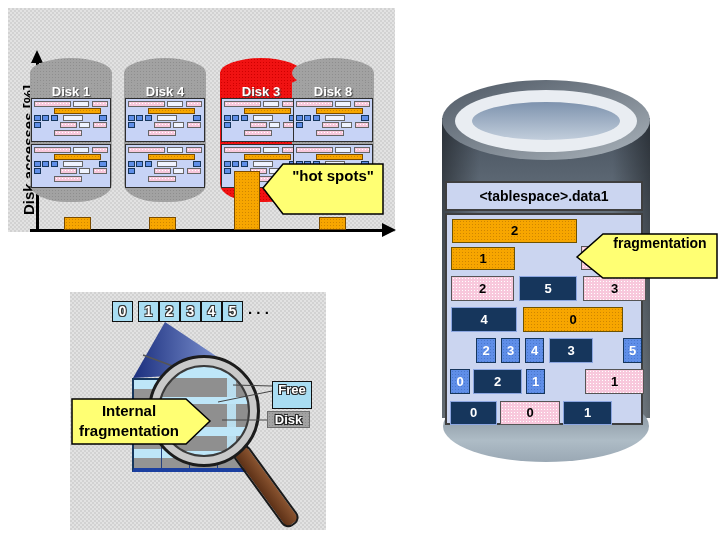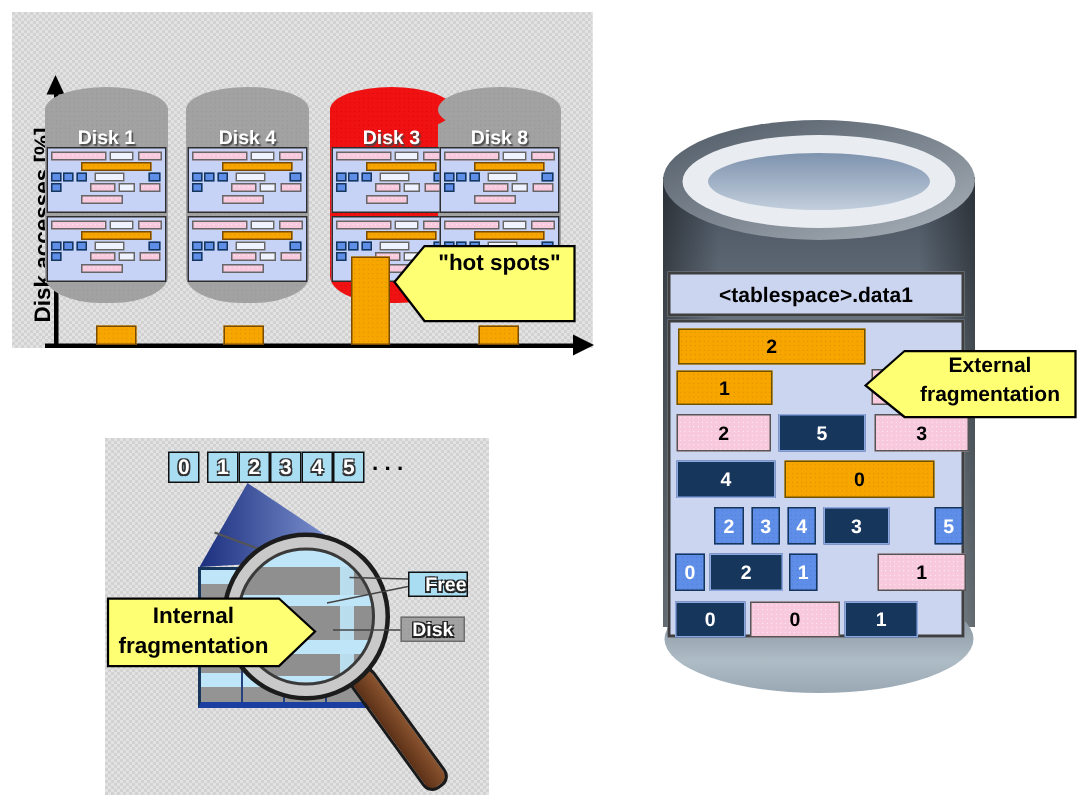--- a/index.html
+++ b/index.html
@@ -68,21 +68,21 @@
     background-image:
       linear-gradient(90deg,rgba(0,0,0,0) 0 76%,rgba(190,230,248,.9) 76% 86%,rgba(0,0,0,0) 86%),
       linear-gradient(180deg,#BEE6F8 0 11px,#8F8F8F 11px 30px,#BEE6F8 30px 37px,#8F8F8F 37px 60px,
                       #BEE6F8 60px 69px,#8F8F8F 69px 84px,#BEE6F8 84px 100%);}
   #handle{left:168px;top:150px;width:92px;height:15px;border-radius:8px;
     background:linear-gradient(180deg,#8a5430,#5d3117);border:2px solid #1a1a1a;
     transform:rotate(54deg);transform-origin:4px 7px;z-index:4;}
   .tag{position:absolute;z-index:7;box-sizing:border-box;text-align:center;font-weight:bold;
     font-size:13px;line-height:15px;color:#fff;
     text-shadow:-1px -1px 0 #222,1px -1px 0 #222,-1px 1px 0 #222,1px 1px 0 #222;}
-  #free-label{left:202px;top:89px;width:40px;height:17px;background:#A9DDF2;border:1px solid #101010;text-align:right;}
+  #free-label{left:202px;top:89px;width:40px;height:28px;background:#A9DDF2;border:1px solid #101010;}
   #used-label{left:197px;top:119px;width:43px;height:17px;border:1px solid #6e6e6e;}
   #lines-svg{left:0;top:0;z-index:7;pointer-events:none;}
 
   
   #cyl-body{left:442px;top:118px;width:208px;height:300px;z-index:1;
     background-image:linear-gradient(90deg,rgba(0,0,0,.40),rgba(0,0,0,0) 18% 82%,rgba(0,0,0,.40)),
       linear-gradient(180deg,#46505C 0%,#6A7682 35%,#8C99A4 75%,#A3B0BA 100%);}
   #cyl-bottom{left:443px;top:390px;width:206px;height:72px;border-radius:50%;z-index:1;
     background:linear-gradient(180deg,#6E7A86,#AEBCC6 70%,#9AA8B4);}
   #cyl-top{left:442px;top:80px;width:208px;height:80px;border-radius:50%;z-index:2;
@@ -306,21 +306,20 @@
     <div class="blk blk-blue" style="left: 79px; top: 154px; width: 19px; height: 25px; line-height: 23px;">1</div>
     <div class="blk blk-pink" style="left: 138px; top: 154px; width: 59px; height: 25px; line-height: 23px;">1</div>
     <div class="blk blk-navy" style="left: 3px; top: 186px; width: 47px; height: 24px; line-height: 22px;">0</div>
     <div class="blk blk-pink" style="left: 53px; top: 186px; width: 60px; height: 24px; line-height: 22px;">0</div>
     <div class="blk blk-navy" style="left: 116px; top: 186px; width: 49px; height: 24px; line-height: 22px;">1</div>
   </div>
 <svg class="callout-svg" style="left:570px;top:228px;" width="150" height="56">
   <polygon points="7,29 33,6 147,6 147,50 33,50" fill="#FFFF73" stroke="#000" stroke-width="1.5"></polygon>
 </svg>
 <div class="callout-text" style="left:603px;top:234px;width:114px;font-size:14px;line-height:19px;">
-  <div>External</div>
   <div>fragmentation</div>
 </div>
 
 <div id="oracle-panel" class="abs checker">
   <div id="strip" class="abs">
       <div class="cell" style="margin-right: 5px;">0</div>
       <div class="cell">1</div>
       <div class="cell">2</div>
       <div class="cell">3</div>
       <div class="cell">4</div>

